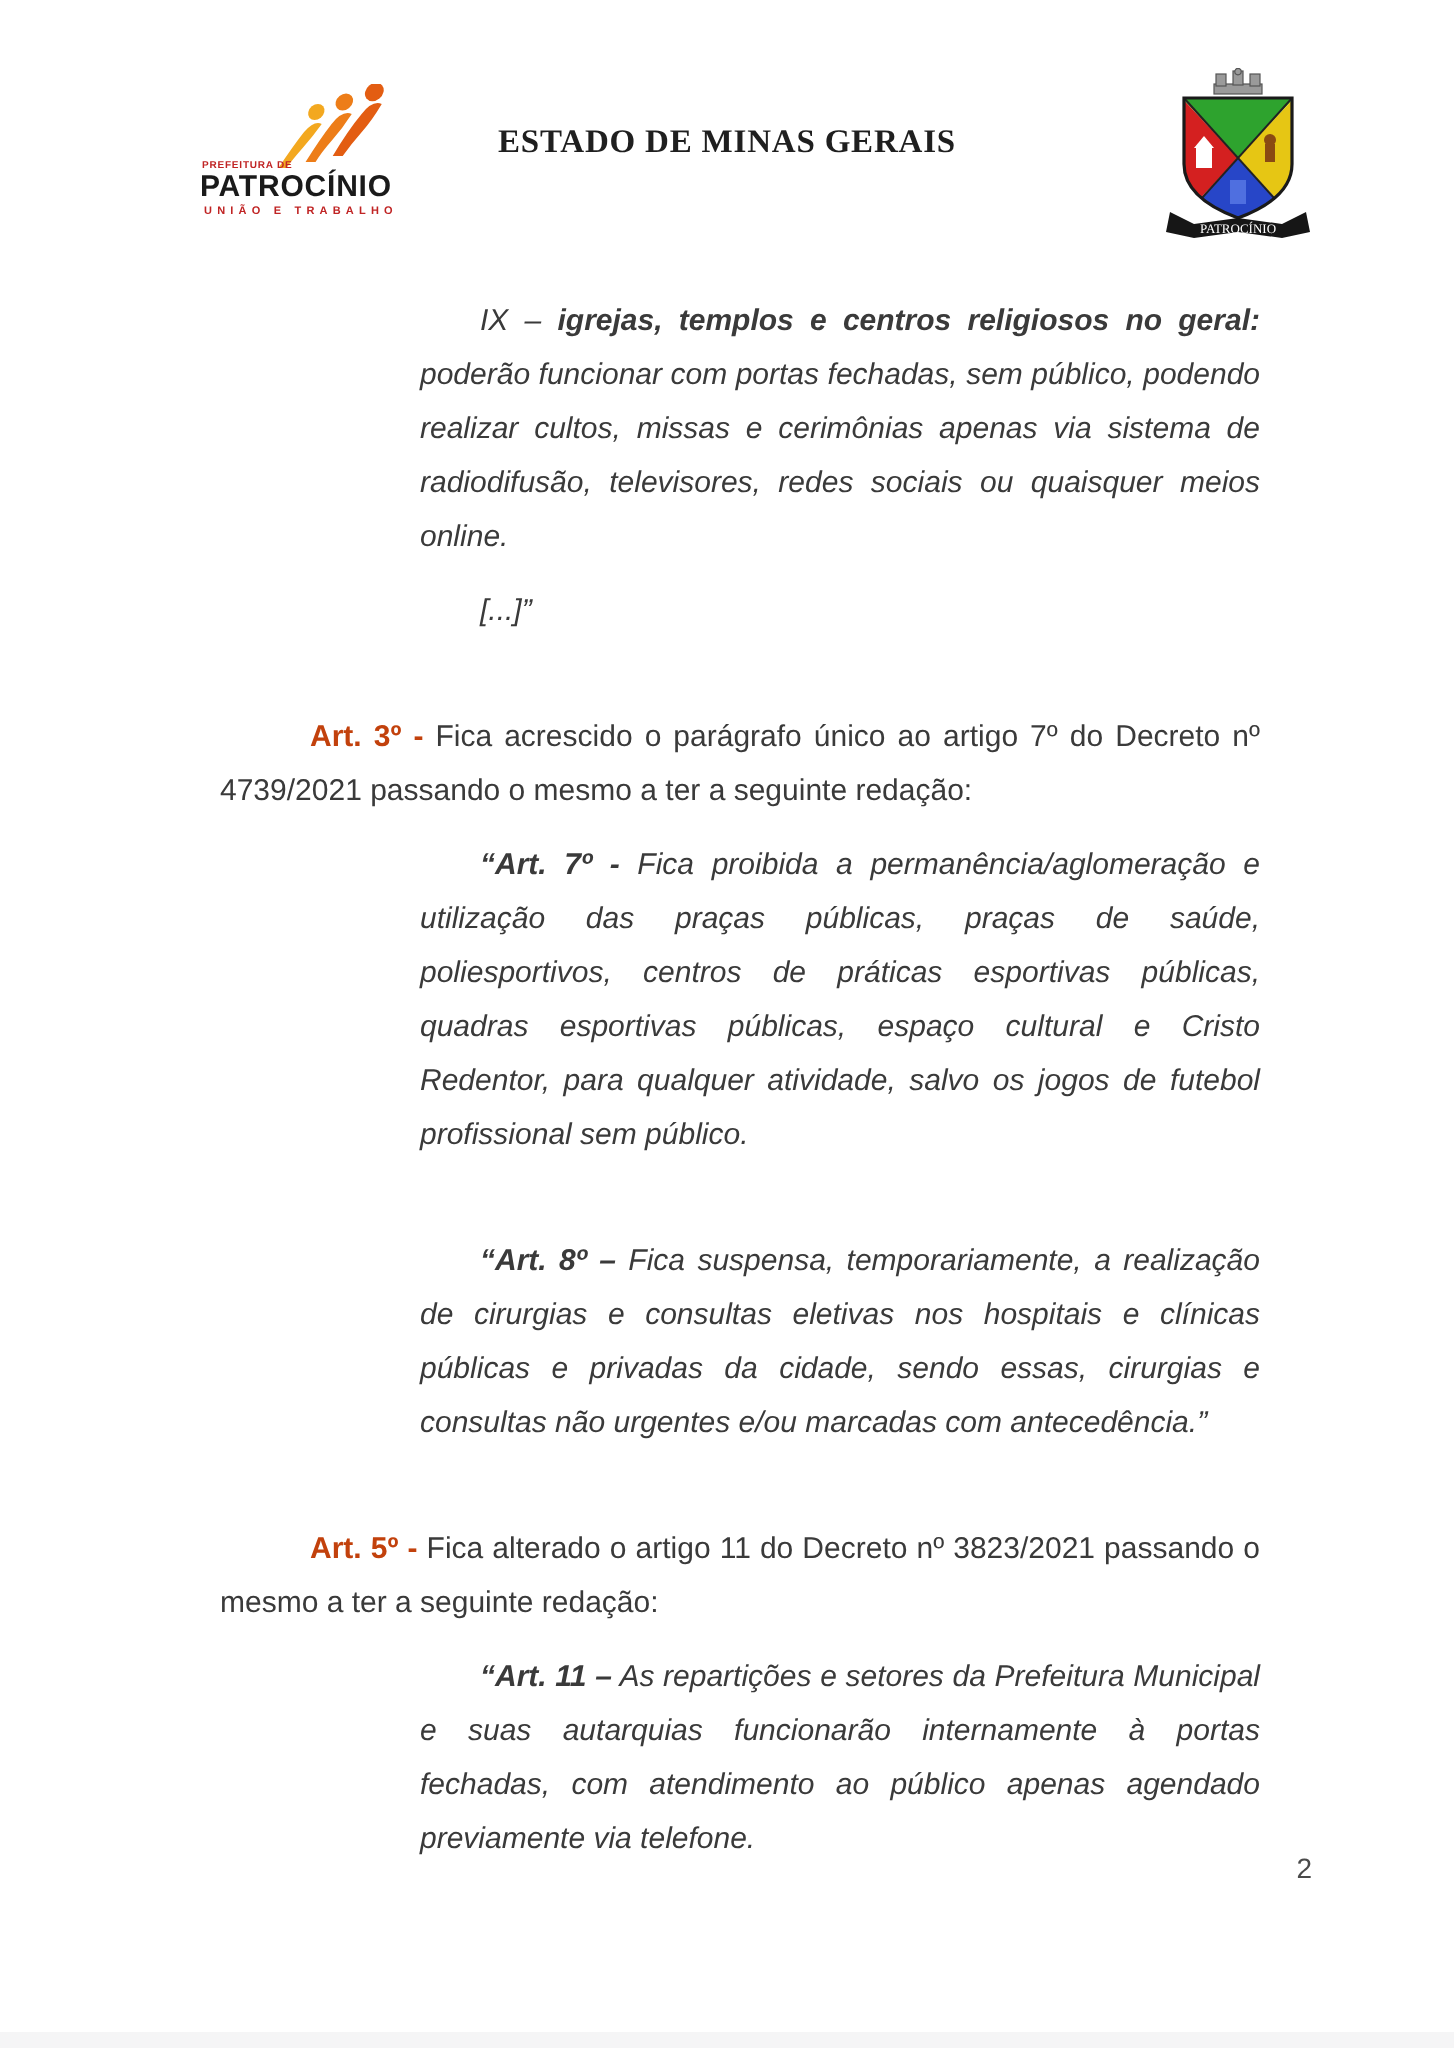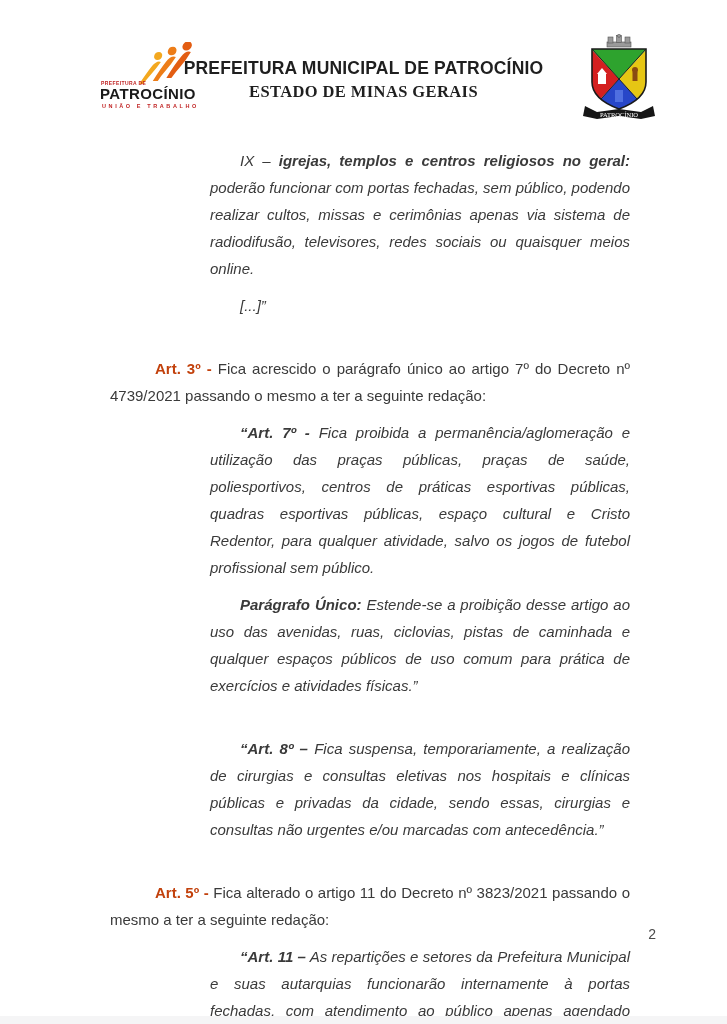--- a/index.html
+++ b/index.html
@@ -67,21 +67,20 @@
           <circle cx="18" cy="4" r="4.6" fill="#e35d12"></circle>
           <path d="M4 36 Q9 23 14 15 Q18 8 23 10 Q20 18 16 24 Q12 30 9 36 Z" fill="#e35d12"></path>
         </g>
       </svg>
       <div class="logo-pretitle">PREFEITURA DE</div>
       <div class="logo-name">PATROCÍNIO</div>
       <div class="logo-subtitle">UNIÃO E TRABALHO</div>
     </div>
 
     <div class="header-titles">
-      <div class="header-title">PREFEITURA MUNICIPAL DE PATROCÍNIO</div>
       <div class="header-subtitle">ESTADO DE MINAS GERAIS</div>
     </div>
 
     <svg class="crest" viewBox="0 0 84 90" xmlns="http://www.w3.org/2000/svg">
       <defs>
         <clipPath id="shieldClip">
           <path d="M15 15 H69 V48 Q69 65 42 75 Q15 65 15 48 Z"></path>
         </clipPath>
       </defs>
 
@@ -120,21 +119,20 @@
       <p><span>IX – </span><b>igrejas, templos e centros religiosos no geral:</b><span> poderão funcionar com portas fechadas, sem público, podendo realizar cultos, missas e cerimônias apenas via sistema de radiodifusão, televisores, redes sociais ou quaisquer meios online.</span></p>
       <p>[...]”</p>
     </div>
 
     <div class="gap"></div>
 
     <p class="art"><b>Art. 3º -</b><span> Fica acrescido o parágrafo único ao artigo 7º do Decreto nº 4739/2021 passando o mesmo a ter a seguinte redação:</span></p>
 
     <div class="quote">
       <p><b>“Art. 7º -</b><span> Fica proibida a permanência/aglomeração e utilização das praças públicas, praças de saúde, poliesportivos, centros de práticas esportivas públicas, quadras esportivas públicas, espaço cultural e Cristo Redentor, para qualquer atividade, salvo os jogos de futebol profissional sem público.</span></p>
-      <p><b>Parágrafo Único:</b><span> Estende-se a proibição desse artigo ao uso das avenidas, ruas, ciclovias, pistas de caminhada e qualquer espaços públicos de uso comum para prática de exercícios e atividades físicas.”</span></p>
     </div>
 
     <div class="gap"></div>
 
 
     <div class="quote">
       <p><b>“Art. 8º –</b><span> Fica suspensa, temporariamente, a realização de cirurgias e consultas eletivas nos hospitais e clínicas públicas e privadas da cidade, sendo essas, cirurgias e consultas não urgentes e/ou marcadas com antecedência.”</span></p>
     </div>
 
     <div class="gap"></div>

